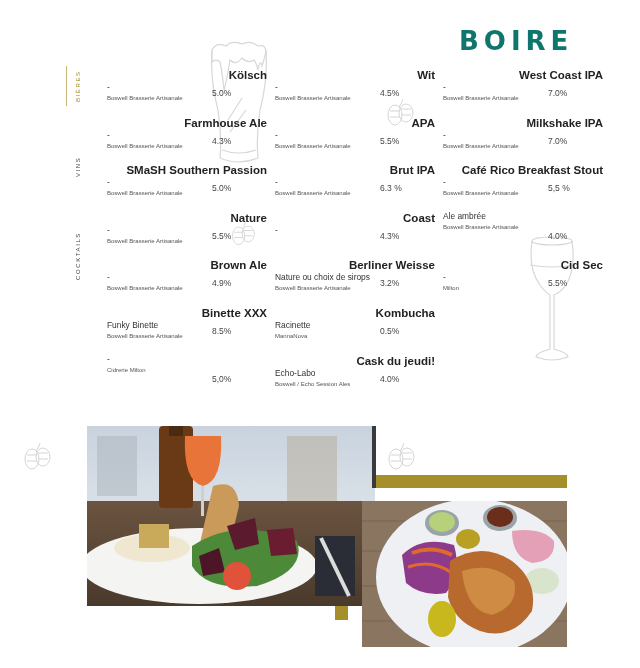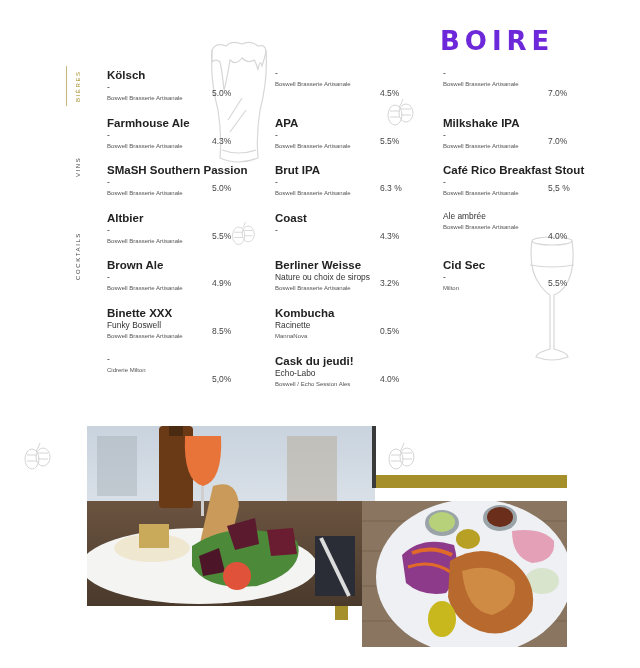--- a/index.html
+++ b/index.html
@@ -1,22 +1,22 @@
 <!DOCTYPE html>
 <html><head>
 <meta charset="utf-8">
 <style>
   * { box-sizing: border-box; margin: 0; padding: 0; }
   html, body { width: 640px; height: 668px; background: #ffffff; overflow: hidden; }
   body { position: relative; font-family: "Liberation Sans", "DejaVu Sans", sans-serif; color: #2b2b2b; }
 
   .title {
-    position: absolute; left: 440px; top: 26px;
+    position: absolute; left: 459px; top: 26px;
     font-family: "DejaVu Sans", sans-serif; font-weight: bold;
-    font-size: 26px; letter-spacing: 5px; color: #6d28d9;
+    font-size: 26px; letter-spacing: 5px; color: #0f766e;
   }
 
   .side-nav { position: absolute; left: 70px; top: 60px; width: 16px; height: 230px; }
   .side-nav .nav-item {
     position: absolute; left: 0; width: 16px;
     writing-mode: vertical-rl; transform: rotate(180deg);
     font-size: 6px; letter-spacing: 1.6px; color: #444; text-transform: uppercase;
     display: flex; align-items: center; justify-content: center;
   }
   .side-nav .nav-item.active { color: #a48f2b; }
@@ -25,21 +25,21 @@
   }
 
   .deco { position: absolute; pointer-events: none; }
 
   .col { position: absolute; top: 68px; width: 160px; }
   .col-1 { left: 107px; }
   .col-2 { left: 275px; }
   .col-3 { left: 443px; }
 
   .item { position: relative; height: 47.6px; }
-  .item .name { font-size: 11.5px; font-weight: bold; color: #222; line-height: 14px; white-space: nowrap; }
+  .item .name { font-size: 11.5px; font-weight: bold; color: #222; line-height: 14px; white-space: nowrap; text-align: right; }
   .item .sub { font-size: 8.4px; color: #333; line-height: 10px; height: 10px; white-space: nowrap; }
   .item .brewery { font-size: 6px; color: #555; line-height: 10px; margin-top: 1px; white-space: nowrap; }
   .item .abv { position: absolute; left: 105px; top: 20px; font-size: 8.5px; color: #444; }
 
   .photo { position: absolute; overflow: hidden; }
   .photo-1 { left: 87px; top: 426px; width: 288px; height: 180px; }
   .photo-2 { left: 362px; top: 501px; width: 205px; height: 146px; }
 
   .gold-bar { position: absolute; background: #a48f2b; }
   .gold-bar-1 { left: 375px; top: 475px; width: 192px; height: 13px; }
@@ -120,46 +120,47 @@
       <div class="brewery">Boswell Brasserie Artisanale</div>
       <div class="abv">4.3%</div>
     </div>
   <div class="item">
       <div class="name">SMaSH Southern Passion</div>
       <div class="sub">-</div>
       <div class="brewery">Boswell Brasserie Artisanale</div>
       <div class="abv">5.0%</div>
     </div>
   <div class="item">
-      <div class="name">Altbier</div>
+      <div class="name">Nature</div>
       <div class="sub">-</div>
       <div class="brewery">Boswell Brasserie Artisanale</div>
       <div class="abv">5.5%</div>
     </div>
   <div class="item">
       <div class="name">Brown Ale</div>
       <div class="sub">-</div>
       <div class="brewery">Boswell Brasserie Artisanale</div>
       <div class="abv">4.9%</div>
     </div>
   <div class="item">
       <div class="name">Binette XXX</div>
-      <div class="sub">Funky Boswell</div>
+      <div class="sub">Funky Binette</div>
       <div class="brewery">Boswell Brasserie Artisanale</div>
       <div class="abv">8.5%</div>
     </div>
   <div class="item">
       <div class="sub">-</div>
       <div class="brewery">Cidrerie Milton</div>
       <div class="abv">5,0%</div>
     </div>
 </div>
 
 <div class="col col-2">
   <div class="item">
+      <div class="name">Wit</div>
       <div class="sub">-</div>
       <div class="brewery">Boswell Brasserie Artisanale</div>
       <div class="abv">4.5%</div>
     </div>
   <div class="item">
       <div class="name">APA</div>
       <div class="sub">-</div>
       <div class="brewery">Boswell Brasserie Artisanale</div>
       <div class="abv">5.5%</div>
     </div>
@@ -190,20 +191,21 @@
   <div class="item">
       <div class="name">Cask du jeudi!</div>
       <div class="sub">Echo-Labo</div>
       <div class="brewery">Boswell / Echo Session Ales</div>
       <div class="abv">4.0%</div>
     </div>
 </div>
 
 <div class="col col-3">
   <div class="item">
+      <div class="name">West Coast IPA</div>
       <div class="sub">-</div>
       <div class="brewery">Boswell Brasserie Artisanale</div>
       <div class="abv">7.0%</div>
     </div>
   <div class="item">
       <div class="name">Milkshake IPA</div>
       <div class="sub">-</div>
       <div class="brewery">Boswell Brasserie Artisanale</div>
       <div class="abv">7.0%</div>
     </div>

